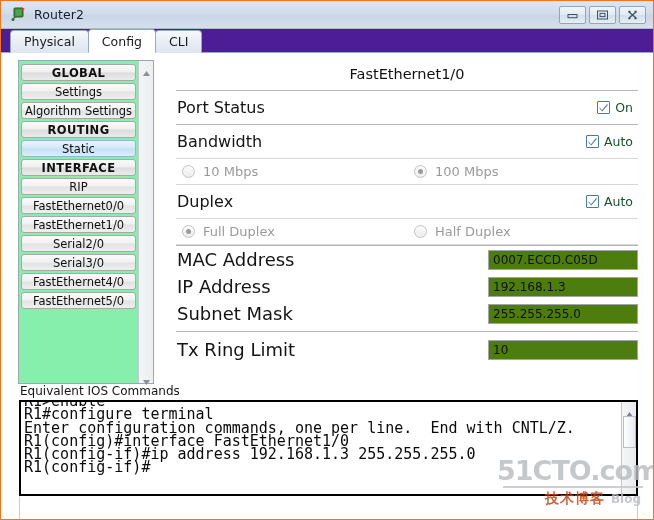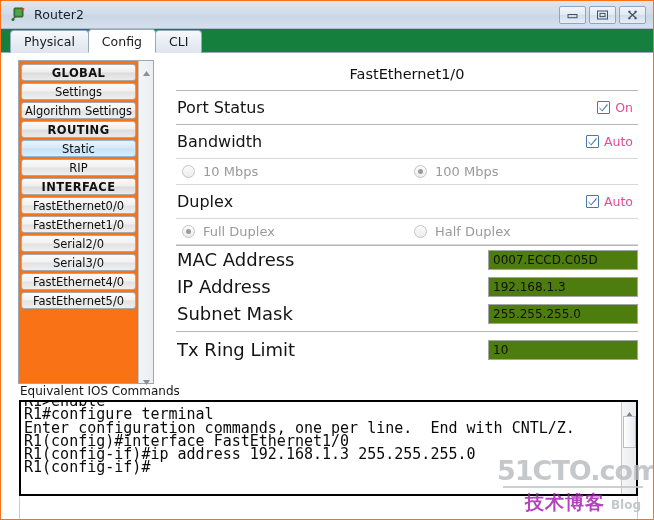--- a/index.html
+++ b/index.html
@@ -65,21 +65,21 @@
     box-sizing: border-box;
   }
   .win-btn svg { display: block; }
 
   
   .tabbar {
     position: relative;
     height: 24px;
     padding-left: 9px;
     box-sizing: border-box;
-    background: #15803d;
+    background: #4c1d95;
     display: flex;
     align-items: flex-end;
   }
   .tabbar::after {
     content: "";
     position: absolute;
     left: 0; right: 0; bottom: 0;
     height: 1px;
     background: #98a9bd;
   }
@@ -117,21 +117,21 @@
     overflow: hidden;
   }
 
   
   .sidebar {
     position: absolute;
     left: 17px;
     top: 7px;
     width: 136px;
     height: 324px;
-    background: #f97316;
+    background: #86efac;
     border: 1px solid #9aa7b4;
     box-sizing: border-box;
     display: flex;
   }
   .side-items {
     flex: 1 1 auto;
     padding: 3px 2px 0 2px;
     overflow: hidden;
   }
   .side-item {
@@ -215,21 +215,21 @@
     border: 1px solid #4a79a8;
     background: #ffffff;
     border-radius: 1px;
     position: relative;
     box-sizing: border-box;
     flex: 0 0 auto;
   }
   .chk svg { position: absolute; left: 0; top: 0; }
   .chk-label {
     font-size: 12.5px;
-    color: #ec4899;
+    color: #14532d;
   }
 
   
   .radio-row {
     height: 27px;
     display: flex;
     align-items: center;
     border: 1px solid #d8d8d8;
     border-left: none;
     border-right: none;
@@ -383,23 +383,23 @@
     margin: 1px 2px 2px 6px;
   }
   .wm-bottom {
     display: flex;
     align-items: baseline;
     justify-content: flex-end;
     gap: 6px;
     padding-right: 4px;
   }
   .wm-cn {
-    font-size: 19px;
+    font-size: 14px;
     font-weight: bold;
-    color: #a21caf;
+    color: #c2410c;
     letter-spacing: 1px;
   }
   .wm-blog {
     font-size: 12px;
     font-weight: bold;
     color: #b9bcc0;
   }
 </style>
 </head>
 <body>
@@ -446,22 +446,22 @@
 
   <div class="client">
 
     <div class="sidebar">
       <div class="side-items">
         <div class="side-item header">GLOBAL</div>
         <div class="side-item">Settings</div>
         <div class="side-item">Algorithm Settings</div>
         <div class="side-item header">ROUTING</div>
         <div class="side-item selected">Static</div>
+        <div class="side-item header">INTERFACE</div>
         <div class="side-item">RIP</div>
-        <div class="side-item header">INTERFACE</div>
         <div class="side-item">FastEthernet0/0</div>
         <div class="side-item">FastEthernet1/0</div>
         <div class="side-item">Serial2/0</div>
         <div class="side-item">Serial3/0</div>
         <div class="side-item">FastEthernet4/0</div>
         <div class="side-item">FastEthernet5/0</div>
       </div>
       <div class="side-scroll">
         <span class="sb-arrow">
           <svg width="11" height="9" viewBox="0 0 11 9">

